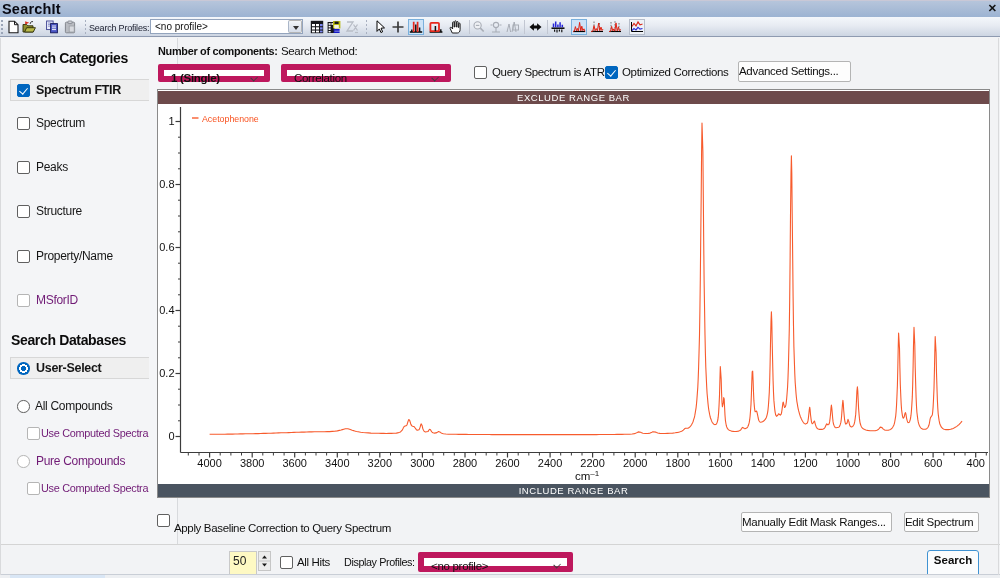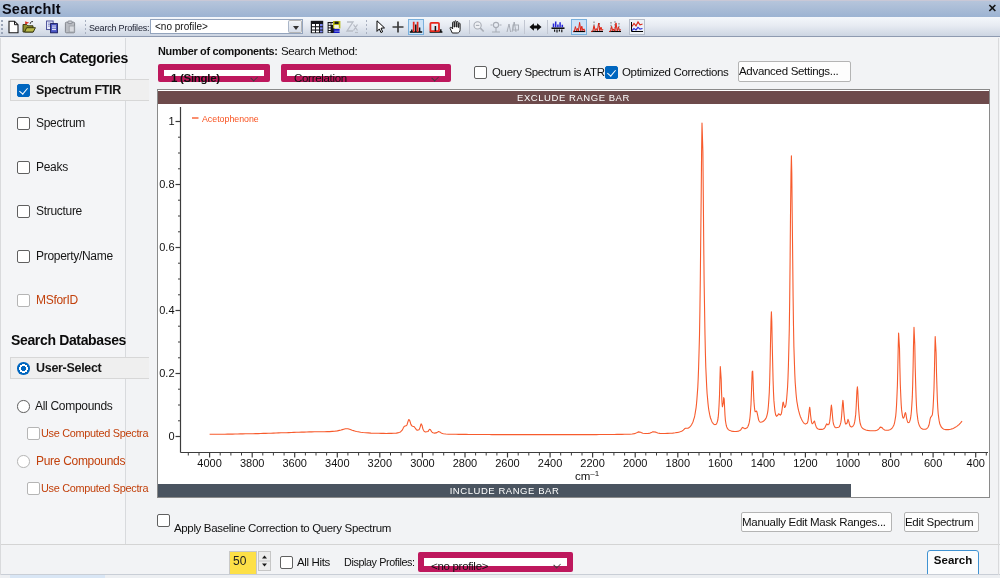--- a/index.html
+++ b/index.html
@@ -18,53 +18,53 @@
   .tsep2 { position:absolute; top:3px; width:1px; height:14px; background:#c2c7d2; }
   .ticon { position:absolute; top:3px; width:14px; height:14px; }
   .ticon.sel { outline:1px solid #7ab0dc; background:#cde3f7; }
   .tlabel { position:absolute; left:89px; top:6px; font-size:9px; letter-spacing:-0.2px; color:#1c2030; white-space:nowrap; }
   .tcombo { position:absolute; left:150px; top:2px; width:153px; height:15px; background:#fff;
     border:1px solid #93a4bd; font-size:10px; color:#111; white-space:nowrap; }
   .tcombo .txt { position:absolute; left:4px; top:1px; }
   .tcombo .btn { position:absolute; right:0; top:0; width:14px; height:13px;
     background:linear-gradient(#f2f5f9,#d5dce8); border-left:1px solid #aab6c8; }
   .tcombo .btn:after { content:""; position:absolute; left:4px; top:5px; border:3px solid transparent; border-top:4px solid #333; }
-  .sidebar { position:absolute; left:0; top:38px; width:126px; height:506px;
+  .sidebar { position:absolute; left:0; top:38px; width:178px; height:506px;
     background:#f4f5f7; border-right:1px solid #d8dadd; }
   .sidehead { position:absolute; left:11px; font-size:14px; font-weight:bold; color:#0b0b0b; letter-spacing:-0.35px; white-space:nowrap; }
   .selrow { position:absolute; left:10px; width:139px; height:22px; background:#efefef;
     border:1px solid #d7d7d7; border-right:none; }
   .cb { position:absolute; width:12.5px; height:12.5px; border:1px solid #606060; border-radius:2px; background:#fff; }
   .cb.chk { background:#0066bf; border-color:#0066bf; }
   .cb.chk:after { content:""; position:absolute; left:3px; top:1px; width:4px; height:7px;
     border:solid #fff; border-width:0 1.5px 1.5px 0; transform:rotate(40deg); }
   .cb.dis { border-color:#b5b5b5; }
   .rad { position:absolute; width:12.5px; height:12.5px; border:1px solid #606060; border-radius:50%; background:#fff; }
   .rad.on { border:none; background:radial-gradient(circle, #0066bf 0 2.4px, #fff 2.4px 4.3px, #0066bf 4.3px 6.5px); }
   .rad.dis { border-color:#b5b5b5; }
   .rowlab { position:absolute; font-size:12px; color:#161616; white-space:nowrap; letter-spacing:-0.3px; }
   .rowlab.b { font-weight:bold; font-size:12.5px; }
-  .rowlab.dis { color:#c2410c; }
+  .rowlab.dis { color:#701a75; }
   .ctl-label { position:absolute; font-size:11.5px; color:#101010; white-space:nowrap; letter-spacing:-0.35px; }
   .ctl-label.b { font-weight:bold; }
   .dd { position:absolute; height:19px; background:#fff; border:6px solid #be185d; border-radius:2px; font-size:11.5px; letter-spacing:-0.3px; color:#101010; white-space:nowrap; }
   .dd .txt { position:absolute; left:7px; top:2px; }
   .dd .ar { position:absolute; right:8px; top:5px; width:5.5px; height:5.5px; border:solid #404040; border-width:0 0 1px 1px; transform:rotate(-45deg) scale(1,0.8); }
   .btn { position:absolute; background:#fdfdfd; border:1px solid #b4b4b4; border-radius:2px;
     font-size:11.5px; letter-spacing:-0.3px; color:#101010; white-space:nowrap; }
   .chart { position:absolute; left:157px; top:89px; width:833px; height:409px; background:#fff; border:1px solid #8a8a8a; }
   .exbar { position:absolute; left:0; top:1px; width:831px; height:13px; background:#6d4a4b;
     color:#fff; font-size:9.5px; letter-spacing:0.55px; text-align:center; line-height:13px; }
-  .incbar { position:absolute; left:0; top:394px; width:693px; height:13px; background:#4a5460;
+  .incbar { position:absolute; left:0; top:394px; width:831px; height:13px; background:#4a5460;
     color:#fff; font-size:9.5px; letter-spacing:0.55px; text-align:center; line-height:13px; }
   .botbar-line { position:absolute; left:0; top:544px; width:1000px; height:1px; background:#d4d4d4; }
   .search-btn { position:absolute; left:927px; top:550px; width:52px; height:34px; background:#fbfcfd;
     border:1.6px solid #3f92d2; border-radius:3px; font-size:11.5px; font-weight:bold; color:#0d0d0d; text-align:center; line-height:19px; }
   .spin { position:absolute; left:258px; top:551px; width:13px; height:20px; background:#ececec; border:1px solid #c6c6c6; }
-  .num { position:absolute; left:229px; top:551px; width:28px; height:28px; background:#fde047; border:1px solid #c9c9c9; font-size:12px; color:#222; padding:2px 0 0 3px; }
+  .num { position:absolute; left:229px; top:551px; width:28px; height:28px; background:#fef9c3; border:1px solid #c9c9c9; font-size:12px; color:#222; padding:2px 0 0 3px; }
   .bottom-strip { position:absolute; left:0; top:574px; width:1000px; height:4px; background:#edeff2; border-top:1px solid #c9ced6;}
   .bottom-blue { position:absolute; left:10px; top:575px; width:95px; height:3px; background:#d9e6f5; }
   .frameL { position:absolute; left:0px; top:38px; width:1px; height:537px; background:#d9dadc; }
   .frameR { position:absolute; left:998px; top:38px; width:1px; height:537px; background:#d9dadc; }
 </style>
 </head>
 <body>
 <div class="titlebar">
     <span class="t">SearchIt</span>
     <span class="x">✕</span>

